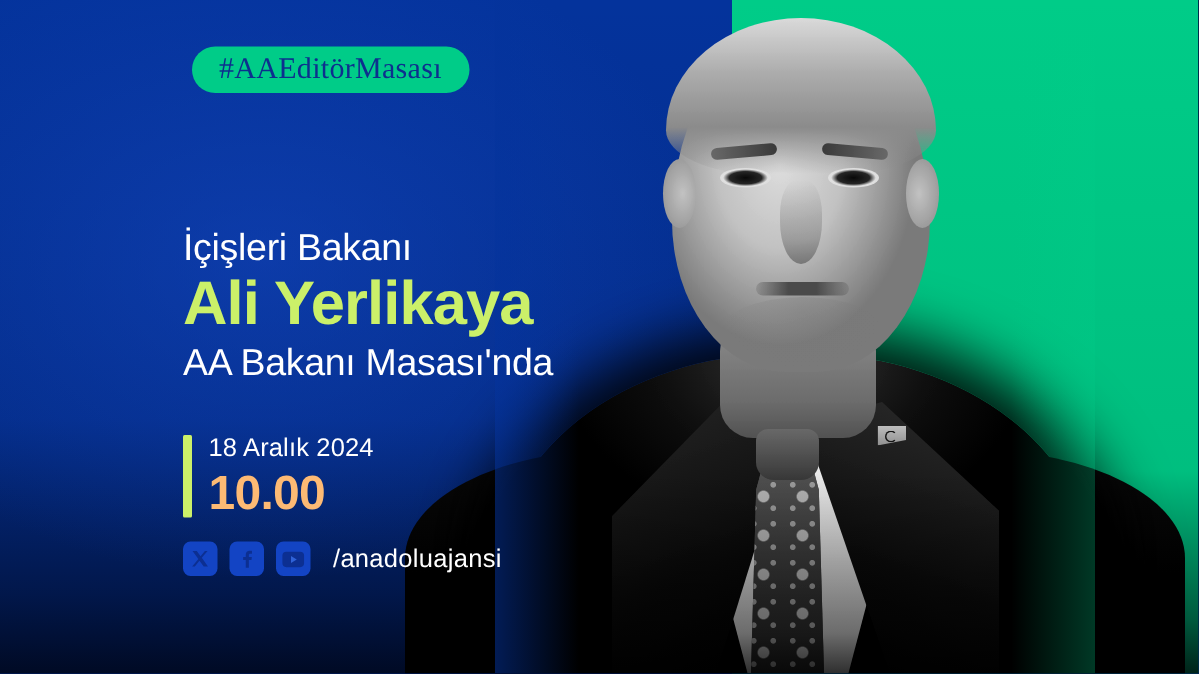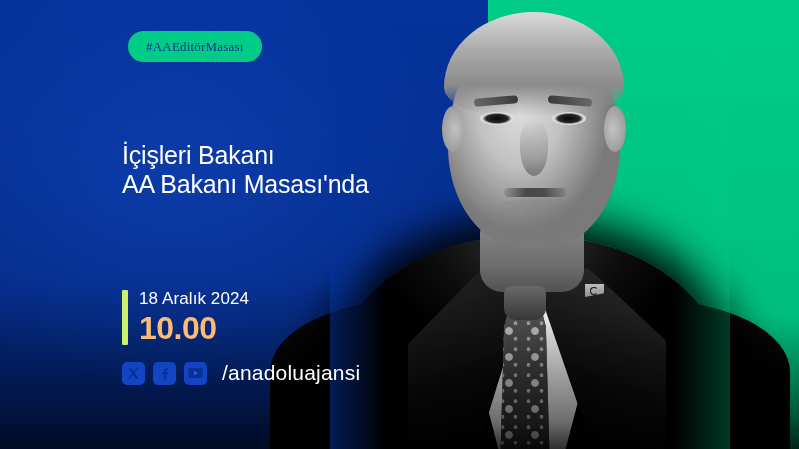--- a/index.html
+++ b/index.html
@@ -189,27 +189,27 @@
     position: absolute;
     left: 128px; top: 31px;
     height: 31px;
     padding: 0 18px;
     display: flex;
     align-items: center;
     border-radius: 16px;
     background: #00cc88;
     color: #0d2f8e;
     font-family: "Liberation Serif", serif;
-    font-size: 13px;
+    font-size: 20px;
     letter-spacing: 0.2px;
     white-space: nowrap;
   }
 
   
-  .headline { position: absolute; left: 122px; top: 142px; }
+  .headline { position: absolute; left: 122px; top: 152px; }
   .role {
     color: #ffffff;
     font-size: 25px;
     font-weight: 400;
     letter-spacing: -0.2px;
     line-height: 1.05;
   }
   .person-name {
     color: #cbf069;
     font-size: 41px;
@@ -268,21 +268,21 @@
     width: 23px; height: 23px;
     background: #1344c4;
     border-radius: 5px;
     display: flex;
     align-items: center;
     justify-content: center;
   }
   .social-icon svg { display: block; }
   .social-handle {
     color: #ffffff;
-    font-size: 21px;
+    font-size: 17px;
     letter-spacing: 0.2px;
     margin-left: 7px;
   }
 </style>
 </head>
 <body>
 
 <div id="stage">
 
   <div class="bg-blue"></div>
@@ -311,20 +311,21 @@
     <div class="p-layer chin-shadow"></div>
     <div class="p-layer mouth"></div>
     <div class="p-layer flag-pin"></div>
   </div>
   <div class="portrait-fade"></div>
 
   <div class="hashtag-badge">#AAEditörMasası</div>
 
   <div class="headline">
     <div class="role">İçişleri Bakanı</div>
+    <div class="person-name">Ali Yerlikaya</div>
     <div class="program">AA Bakanı Masası'nda</div>
   </div>
 
   <div class="datetime-block">
     <div class="accent-bar"></div>
     <div class="dt-text">
       <div class="date-line">18 Aralık 2024</div>
       <div class="time-line">10.00</div>
     </div>
   </div>

